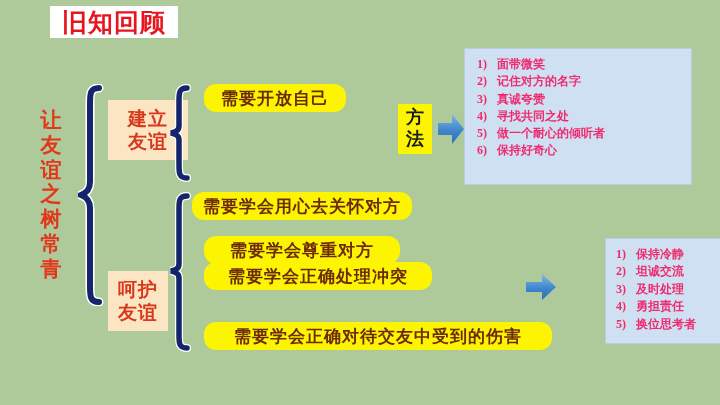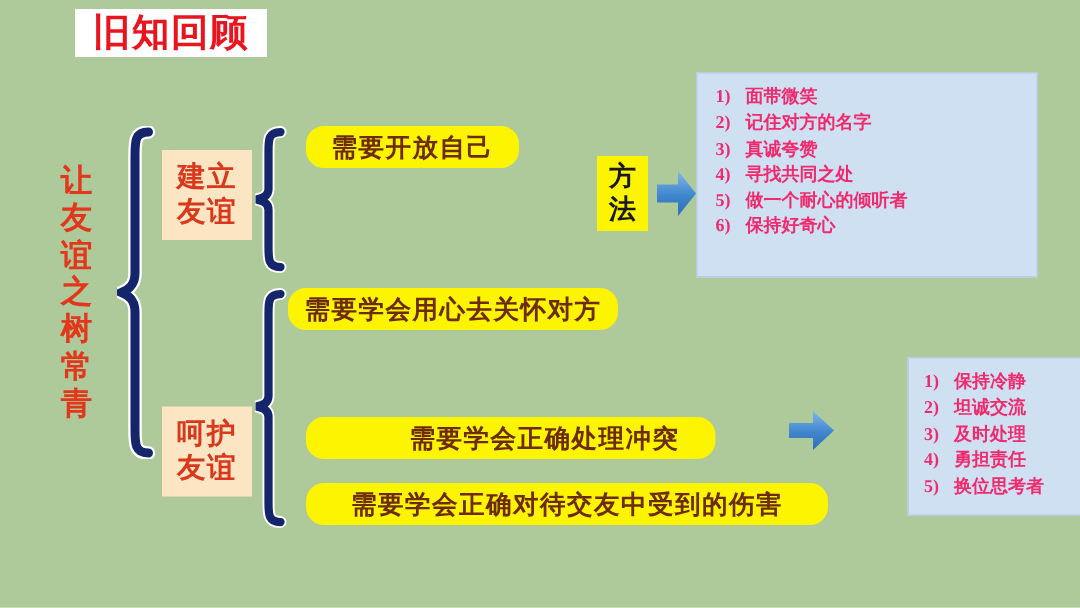--- a/index.html
+++ b/index.html
@@ -82,21 +82,21 @@
     font-weight: bold;
     line-height: 1.22;
     text-align: center;
     display: flex;
     flex-direction: column;
     align-items: center;
     justify-content: center;
     font-family: "Liberation Serif", "DejaVu Serif", serif;
   }
   .cat-box span { display: block; letter-spacing: 1px; }
-  #cat-1 { left: 108px; top: 100px; width: 60px; height: 60px; }
+  #cat-1 { left: 108px; top: 100px; width: 80px; height: 60px; }
   #cat-2 { left: 108px; top: 241px; width: 60px; height: 60px; margin-top: 30px; }
 
   
   .pt-box {
     position: absolute;
     background: #fcf400;
     color: #6c2b0b;
     font-size: 17px;
     font-weight: bold;
     display: flex;
@@ -230,21 +230,22 @@
   </div>
 
   <div class="brace" style="left:168px; top:192px;">
     <svg width="24" height="160" viewBox="0 0 24 160">
       <path d="M19 4 C11 4 11 9 11 17 L11 72 C11 77 7 78 3 79 C7 80 11 81 11 86 L11 143 C11 151 11 156 19 156" fill="none" stroke="#ffffff" stroke-width="8" stroke-linecap="round"></path>
       <path d="M19 4 C11 4 11 9 11 17 L11 72 C11 77 7 78 3 79 C7 80 11 81 11 86 L11 143 C11 151 11 156 19 156" fill="none" stroke="#15256b" stroke-width="5.5" stroke-linecap="round"></path>
     </svg>
   </div>
 
   <div class="pt-box" style="left:192px; top:192px; width:220px; height:28px;">需要学会用心去关怀对方</div>
-  <div class="pt-box" style="left:204px; top:278px; width:228px; height:28px;padding-left:45px;">需要学会正确处理冲突</div>
+  <div class="pt-box" style="left:204px; top:236px; width:196px; height:28px;">需要学会尊重对方</div>
+  <div class="pt-box" style="left:204px; top:262px; width:228px; height:28px;">需要学会正确处理冲突</div>
   <div class="pt-box" style="left:204px; top:322px; width:348px; height:28px;">需要学会正确对待交友中受到的伤害</div>
 
 
   <div class="arrow" id="arrow-2">
     <svg width="32" height="30" viewBox="0 0 32 30">
       <defs>
         <linearGradient id="ag2" x1="0" y1="0" x2="0" y2="1">
           <stop offset="0%" stop-color="#7fb8e8"></stop>
           <stop offset="55%" stop-color="#3f86cd"></stop>
           <stop offset="100%" stop-color="#2f6fb5"></stop>

